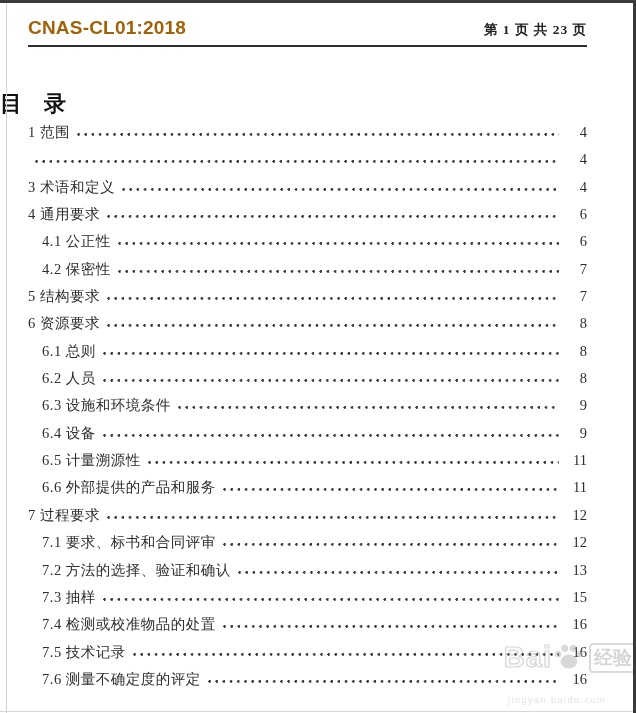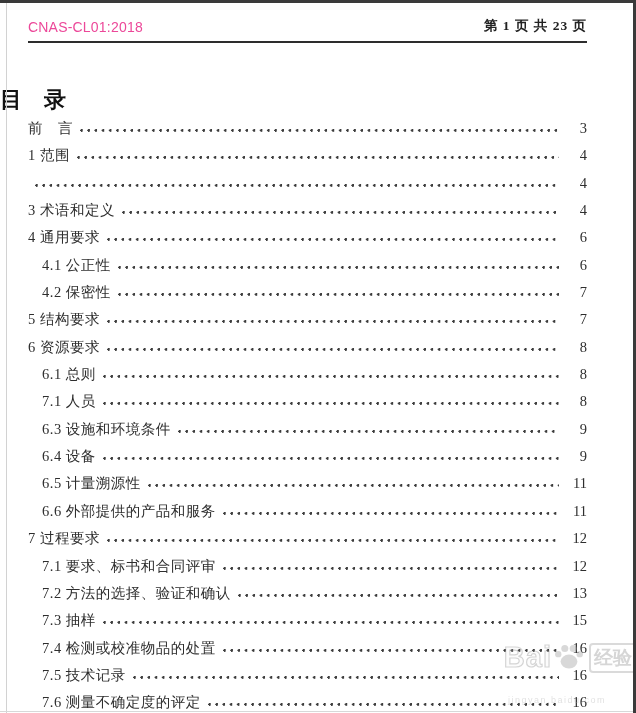--- a/index.html
+++ b/index.html
@@ -26,24 +26,24 @@
   .header {
     margin: 14px 46px 0 28px;
     display: flex;
     justify-content: space-between;
     align-items: flex-end;
     padding-bottom: 6px;
     border-bottom: 2px solid #2d2d2d;
   }
   .doc-code {
     font-family: "Liberation Sans", "DejaVu Sans", sans-serif;
-    font-size: 14px;
-    font-weight: 400;
+    font-size: 19px;
+    font-weight: 700;
     letter-spacing: 0.2px;
-    color: #ec4899;
+    color: #a16207;
   }
   .page-indicator {
     font-size: 13.5px;
     font-weight: 600;
     color: #222;
     letter-spacing: 1px;
   }
   .toc-title {
     margin: 44px 0 0 0;
     font-family: "Liberation Sans", "DejaVu Sans", sans-serif;
@@ -120,25 +120,20 @@
   <div class="edge-bottom"></div>
 
   <div class="header">
     <span class="doc-code">CNAS-CL01:2018</span>
     <span class="page-indicator">第 1 页 共 23 页</span>
   </div>
 
   <h1 class="toc-title">目　录</h1>
 
   <div class="toc" id="toc-list">
-  <div class="toc-row level-1">
-    <span class="toc-label">前　言</span>
-    <span class="toc-leader"></span>
-    <span class="toc-page">3</span>
-  </div>
 
   <div class="toc-row level-1">
     <span class="toc-label">1 范围</span>
     <span class="toc-leader"></span>
     <span class="toc-page">4</span>
   </div>
 
   <div class="toc-row level-1">
     <span class="toc-leader"></span>
     <span class="toc-page">4</span>
@@ -180,21 +175,21 @@
     <span class="toc-page">8</span>
   </div>
 
   <div class="toc-row level-2">
     <span class="toc-label">6.1 总则</span>
     <span class="toc-leader"></span>
     <span class="toc-page">8</span>
   </div>
 
   <div class="toc-row level-2">
-    <span class="toc-label">7.1 人员</span>
+    <span class="toc-label">6.2 人员</span>
     <span class="toc-leader"></span>
     <span class="toc-page">8</span>
   </div>
 
   <div class="toc-row level-2">
     <span class="toc-label">6.3 设施和环境条件</span>
     <span class="toc-leader"></span>
     <span class="toc-page">9</span>
   </div>
 

